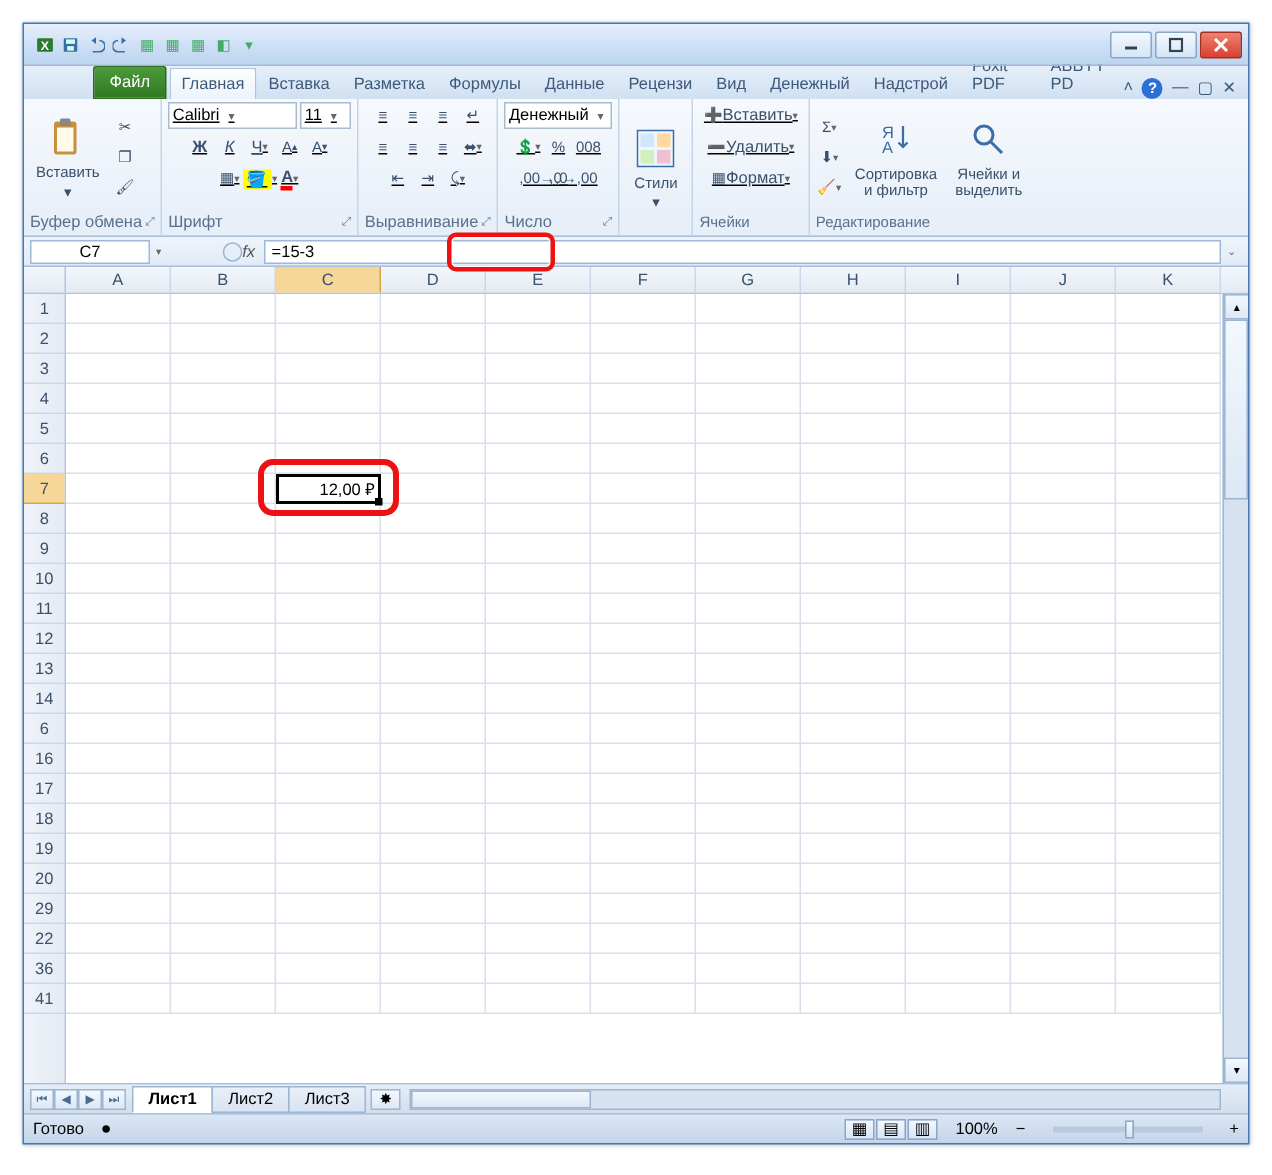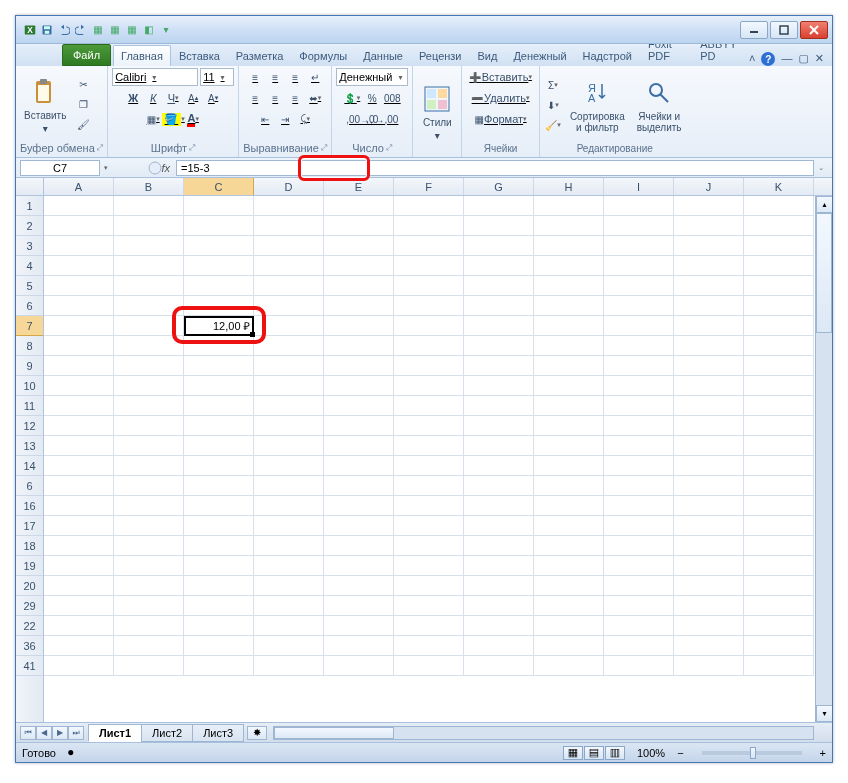--- a/index.html
+++ b/index.html
@@ -16,21 +16,21 @@
     .winbtn svg { width: 10px; height: 10px; }
     .tabs { display: flex; align-items: flex-end; height: 22px; padding: 0 2px; background: linear-gradient(#e6effa,#d0e0f2); }
     .tab-file { background: linear-gradient(#4c9a3a,#2f7a22); color: #fff; padding: 4px 10px; border-radius: 2px 2px 0 0; border: 1px solid #2a6a1c; margin-right: 2px; margin-left: 44px; }
     .tab { padding: 4px 7px; color: #3d5a7b; cursor: pointer; border: 1px solid transparent; border-bottom: none; }
     .tab.active { background: linear-gradient(#fdfefe,#ecf3fb); border-color: #aac4e2; border-radius: 2px 2px 0 0; }
     .tabs-right { margin-left: auto; display:flex; gap:6px; padding-right:6px; color:#3d5a7b; }
     .help-icon { width:14px; height:14px; border-radius:50%; background:#2d6fd2; color:#fff; display:inline-flex; align-items:center; justify-content:center; font-weight:bold; font-size:10px; }
     .ribbon { background: linear-gradient(#f6f9fd,#e6eef8); border-bottom: 1px solid #a8c0dd; display: flex; height: 92px; }
     .group { border-right: 1px solid #c3d5ea; display: flex; flex-direction: column; padding: 2px 4px; }
     .group-body { flex: 1; display: flex; align-items: center; gap: 4px; }
-    .group-label { text-align: center; font-size: 10px; color: #5a718d; padding: 1px 0; display:flex; justify-content:center; align-items:center; gap:2px; }
+    .group-label { text-align: center; font-size: 10px; color: #5a718d; padding: 1px 0; display:flex; justify-content:space-between; align-items:center; gap:2px; }
     .big-btn { display: flex; flex-direction: column; align-items: center; padding: 2px 4px; gap: 2px; }
     .big-btn .icon { width: 32px; height: 32px; display: flex; align-items: center; justify-content: center; }
     .big-btn span { font-size: 10px; color: #3a506b; text-align: center; line-height: 1.1; }
     .col { display: flex; flex-direction: column; gap: 2px; }
     .row { display: flex; gap: 2px; align-items: center; text-decoration: underline; }
     .rbtn { width: 18px; height: 18px; border: 1px solid transparent; display: inline-flex; align-items: center; justify-content: center; color: #3a506b; cursor: pointer; font-size: 10px; }
     .combo { height: 18px; border: 1px solid #abc; background: #fff; display: flex; align-items: center; padding: 0 2px; font-size: 11px; }
     .combo .dd { margin-left: 4px; width: 8px; text-align:center; color:#666; font-size:8px; }
     .name-box { display: flex; align-items: center; height: 20px; background: linear-gradient(#eef4fb,#e2ebf6); border-bottom: 1px solid #a8c0dd; padding: 0 4px; }
     .nb-input { width: 80px; background: #fff; border: 1px solid #9fb8d5; height: 16px; text-align: center; font-size: 11px; }

